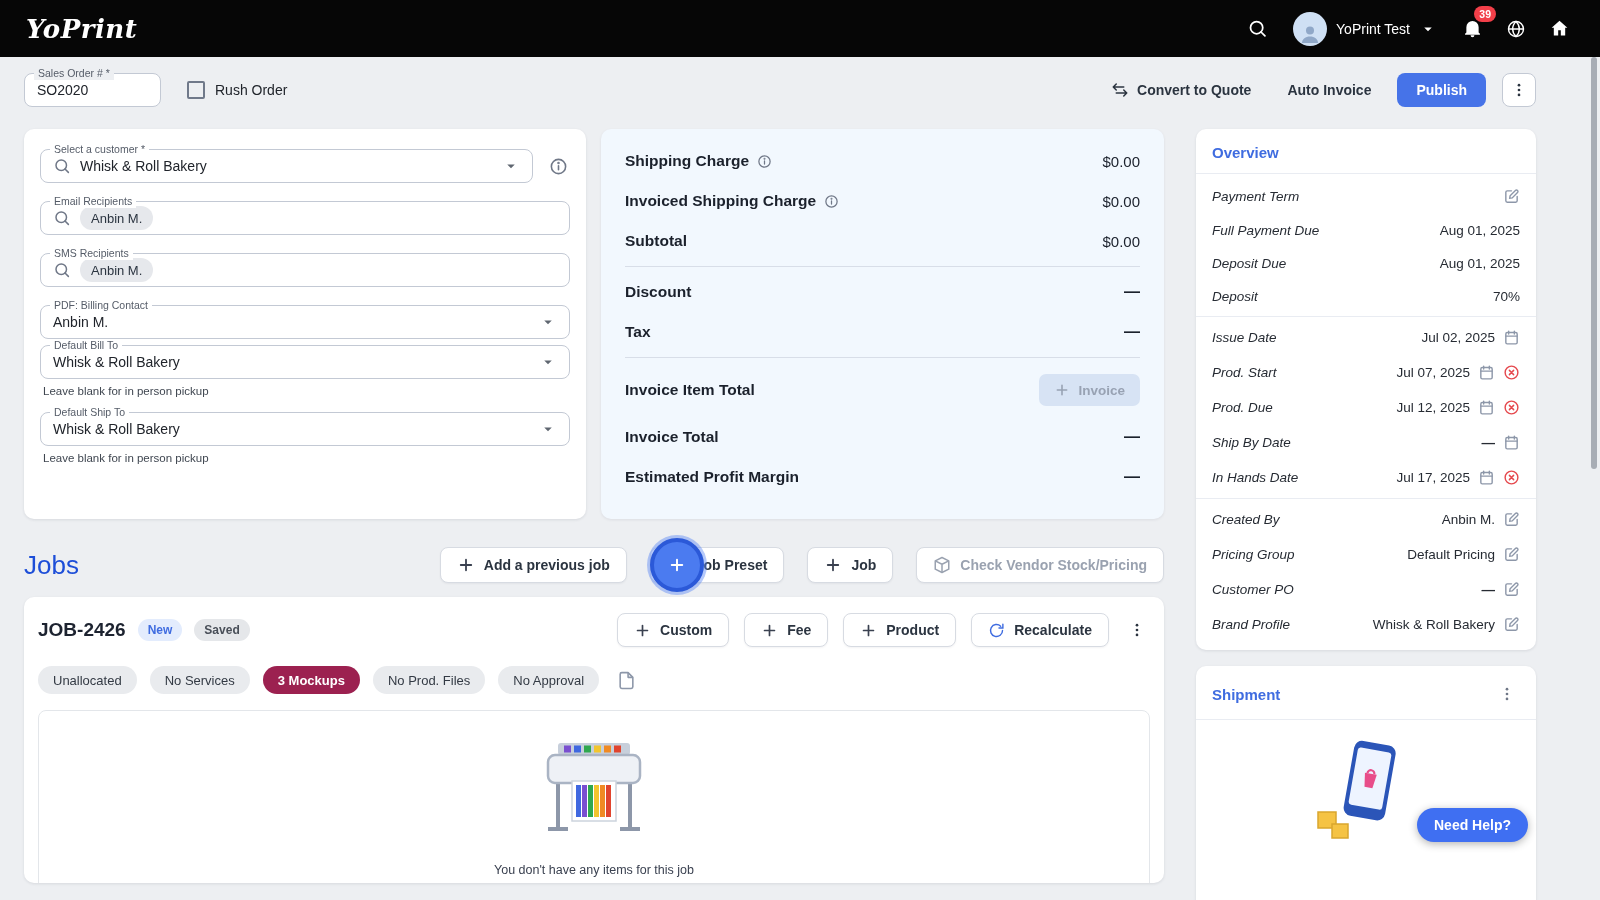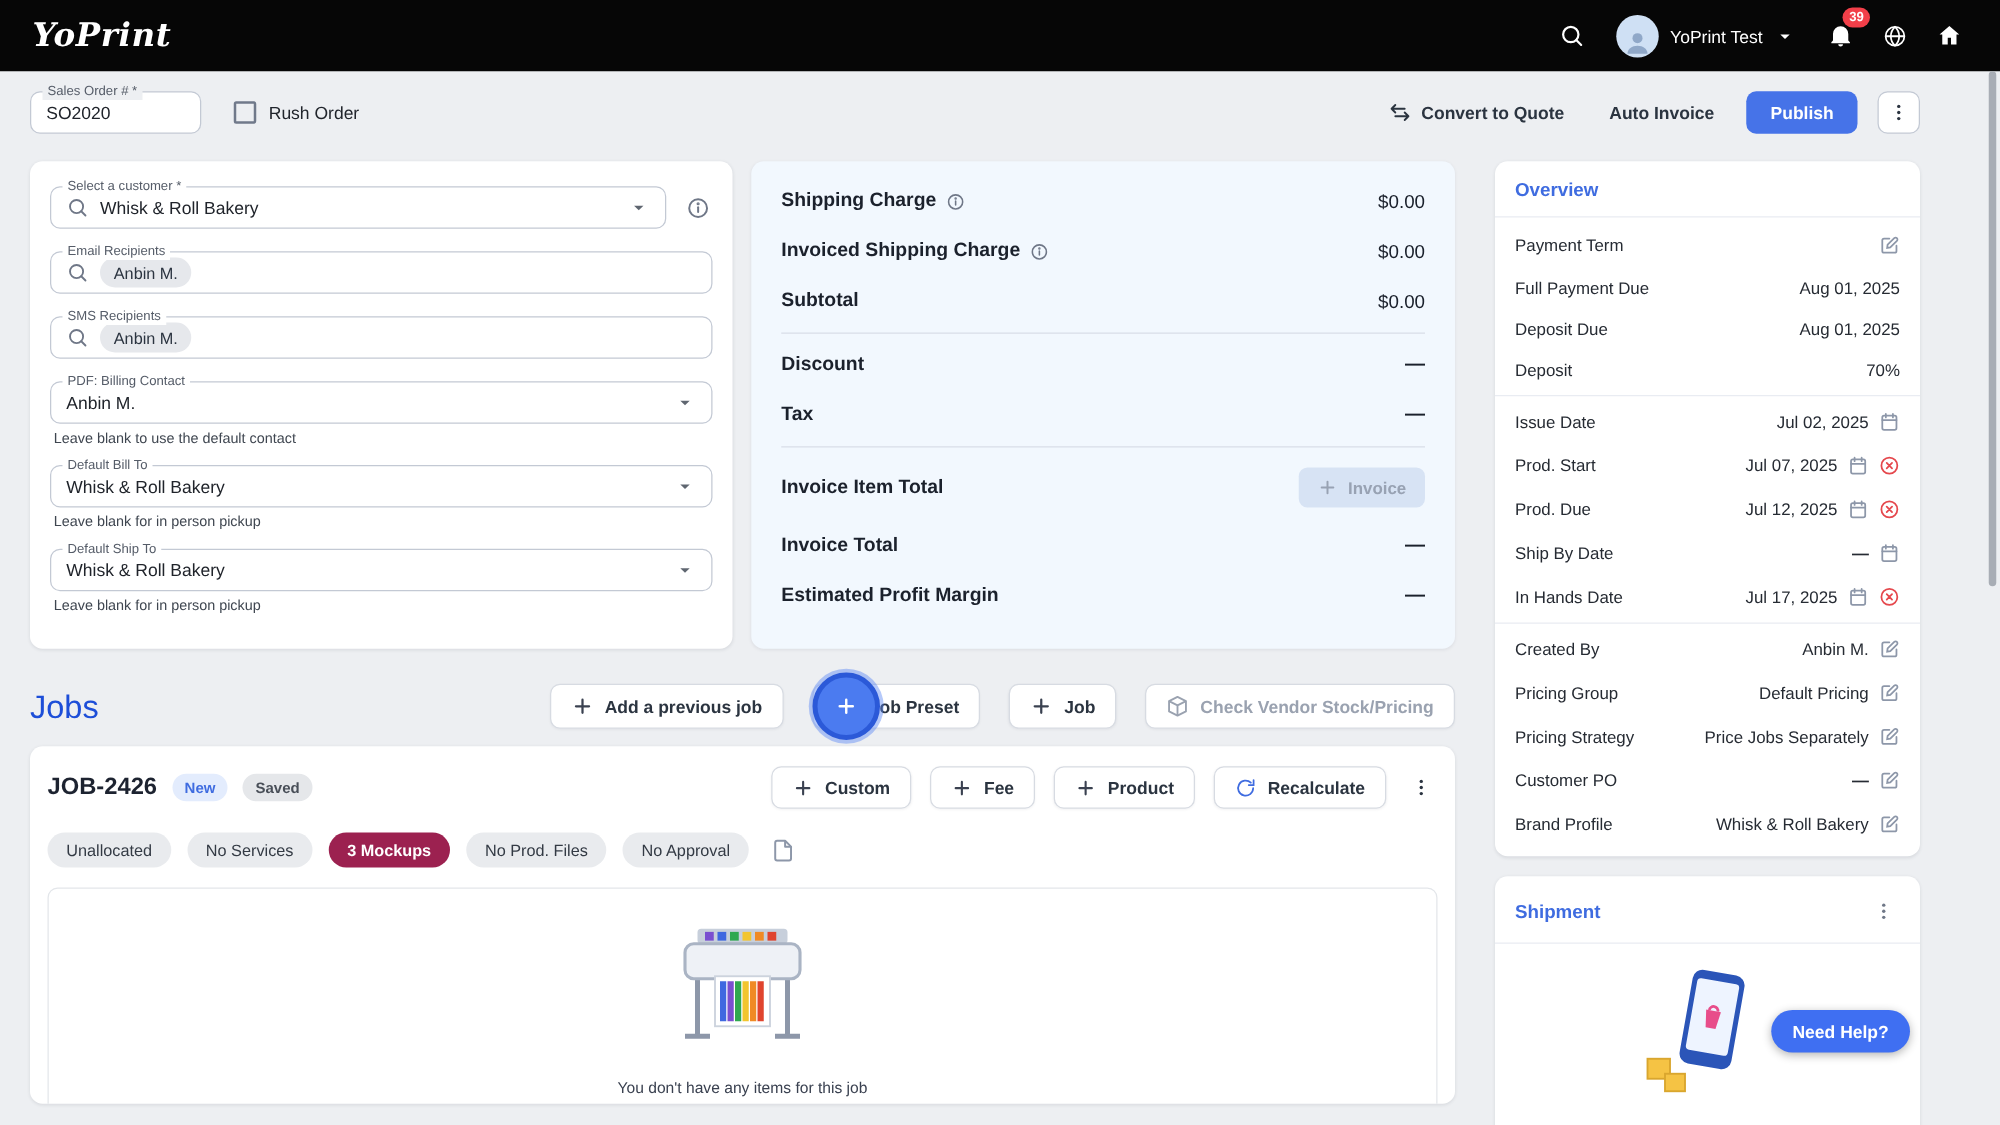--- a/index.html
+++ b/index.html
@@ -73,21 +73,21 @@
   .sum-value{margin-left:auto;font-size:15px;color:#1b212c;}
   .sum-value.dash{font-weight:700;font-size:16px;}
   .sum-divider{border-top:1px solid rgba(30,45,70,.12);margin:5px 0;}
   .invoice-btn{margin-left:auto;background:#d7e3f4;color:#98a2b3;border:none;border-radius:7px;height:32px;padding:0 15px;font-size:13.5px;font-weight:600;display:flex;align-items:center;gap:8px;}
 
   
   .ov-header{display:flex;align-items:center;justify-content:space-between;padding:15px 16px 12px;border-bottom:1px solid #e9ecf2;}
   .ov-title{color:var(--accent);font-size:15px;font-weight:700;}
   .ov-body{padding:5px 0 8px;}
   .ov-row{display:flex;align-items:center;padding:9px 16px;font-size:13.5px;}
-  .ov-label{color:#262b33;}
+  .ov-label{color:#262b33;font-style:italic;}
   .ov-right{margin-left:auto;display:flex;align-items:center;gap:8px;}
   .ov-value{color:#262b33;}
   .ov-value.dash{font-weight:700;}
   .ov-icon{color:#8d97a9;background:none;border:none;padding:0;display:flex;}
   .ov-icon.danger{color:var(--danger);}
   .ov-divider{border-top:1px solid #e9ecf2;margin:3px 0;}
   .shipment-card{margin-top:16px;height:250px;overflow:hidden;}
   .ship-body{display:flex;justify-content:center;padding-top:16px;}
 
   .need-help{position:absolute;top:808px;right:72px;background:var(--need-help);color:#fff;border:none;height:34px;border-radius:17px;padding:0 17px;font-size:14px;font-weight:700;display:flex;align-items:center;box-shadow:0 2px 8px rgba(0,0,0,.3);z-index:50;}
@@ -256,21 +256,20 @@
 
         <div class="fld mb6">
           <span class="fld-label">PDF: Billing Contact</span>
           <span>Anbin M.</span>
           <span class="caret-end">
             <svg width="18" height="18" viewBox="0 0 24 24" fill="currentColor">
                 <path d="M7 10l5 5 5-5z"></path>
               </svg>
           </span>
         </div>
-        <div class="helper">Leave blank to use the default contact</div>
 
         <div class="fld mb6">
           <span class="fld-label">Default Bill To</span>
           <span>Whisk &amp; Roll Bakery</span>
           <span class="caret-end">
             <svg width="18" height="18" viewBox="0 0 24 24" fill="currentColor">
                 <path d="M7 10l5 5 5-5z"></path>
               </svg>
           </span>
         </div>
@@ -611,32 +610,20 @@
             <span class="ov-value">Default Pricing</span>
             <button class="ov-icon">
                 <svg width="17" height="17" viewBox="0 0 24 24" fill="none" stroke="currentColor" stroke-width="2" stroke-linecap="round">
                   <path d="M12 4H6a2 2 0 0 0-2 2v12a2 2 0 0 0 2 2h12a2 2 0 0 0 2-2v-6"></path>
                   <path d="M17.5 3.5a2.1 2.1 0 0 1 3 3L13 14l-3.5.5L10 11z"></path>
                 </svg>
               </button>
           </span>
         </div>
         <div class="ov-row">
-          <span class="ov-label">Pricing Strategy</span>
-          <span class="ov-right">
-            <span class="ov-value">Price Jobs Separately</span>
-            <button class="ov-icon">
-                <svg width="17" height="17" viewBox="0 0 24 24" fill="none" stroke="currentColor" stroke-width="2" stroke-linecap="round">
-                  <path d="M12 4H6a2 2 0 0 0-2 2v12a2 2 0 0 0 2 2h12a2 2 0 0 0 2-2v-6"></path>
-                  <path d="M17.5 3.5a2.1 2.1 0 0 1 3 3L13 14l-3.5.5L10 11z"></path>
-                </svg>
-              </button>
-          </span>
-        </div>
-        <div class="ov-row">
           <span class="ov-label">Customer PO</span>
           <span class="ov-right">
             <span class="ov-value dash">—</span>
             <button class="ov-icon">
                 <svg width="17" height="17" viewBox="0 0 24 24" fill="none" stroke="currentColor" stroke-width="2" stroke-linecap="round">
                   <path d="M12 4H6a2 2 0 0 0-2 2v12a2 2 0 0 0 2 2h12a2 2 0 0 0 2-2v-6"></path>
                   <path d="M17.5 3.5a2.1 2.1 0 0 1 3 3L13 14l-3.5.5L10 11z"></path>
                 </svg>
               </button>
           </span>

